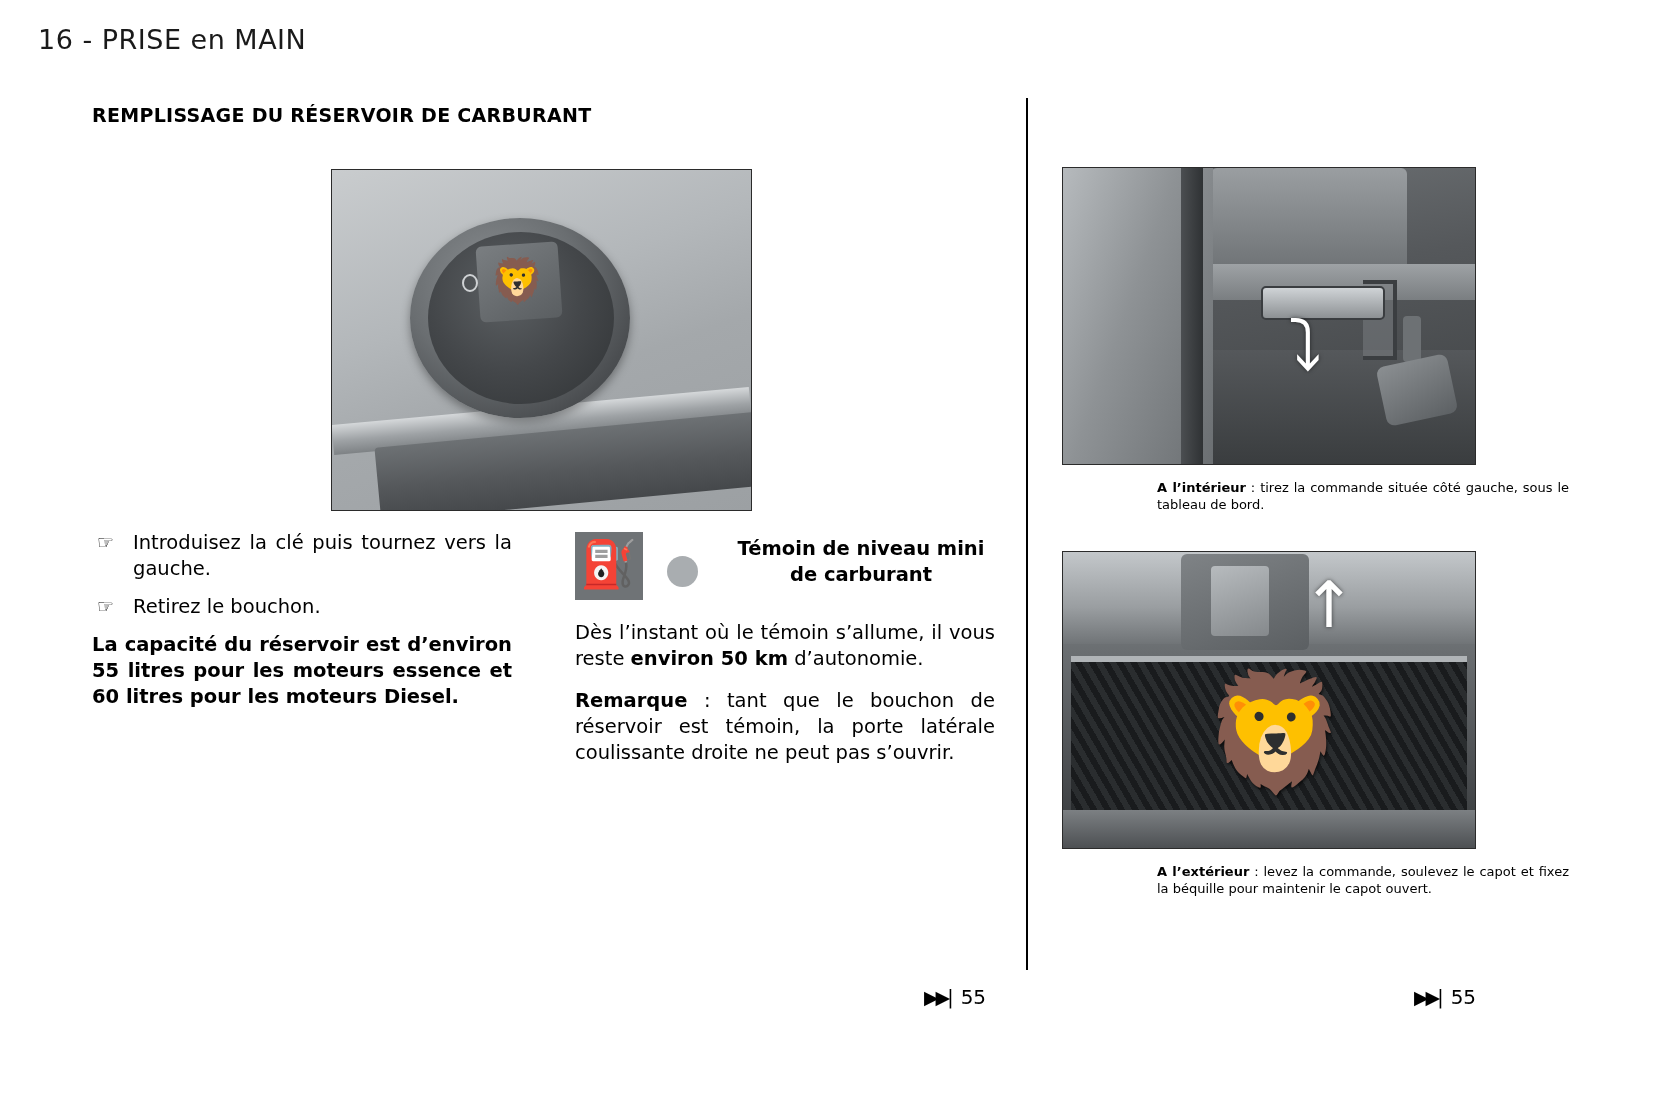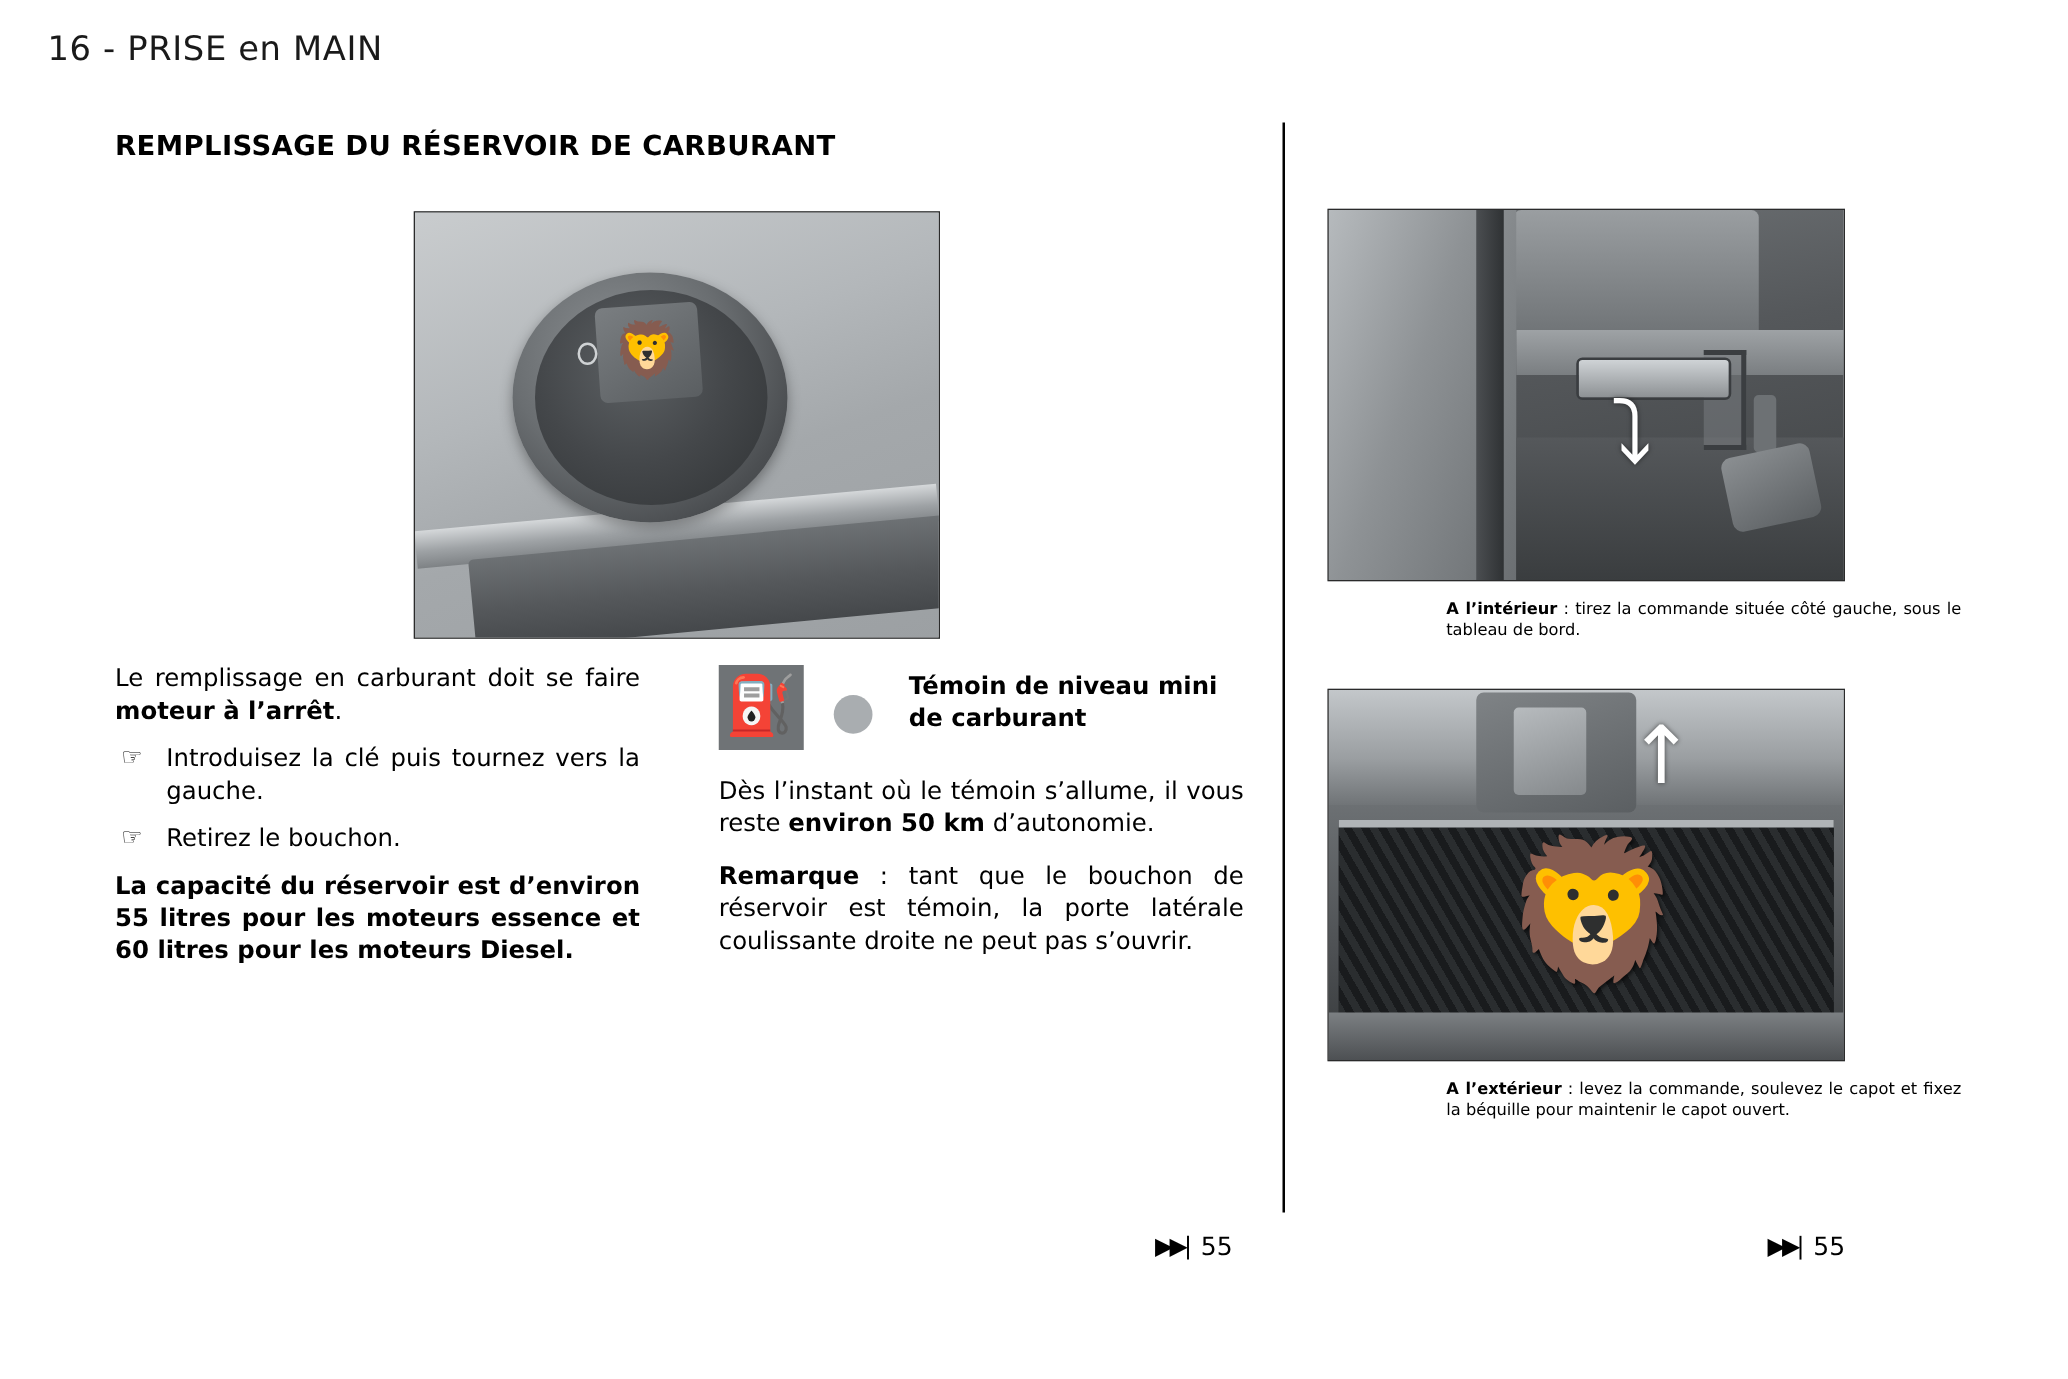--- a/index.html
+++ b/index.html
@@ -38,21 +38,21 @@
   }
 
   
   .left-col {
     position: absolute;
     left: 92px;
     top: 104px;
     width: 910px;
   }
   .sec-title {
-    font-size: 22px;
+    font-size: 19px;
     font-weight: bold;
     letter-spacing: 0.3px;
     line-height: 1.25;
   }
   .photo {
     position: relative;
     overflow: hidden;
     background: #b9bcbe;
     border: 1px solid #2b2b2b;
   }
@@ -184,21 +184,21 @@
     border-radius: 50%;
     background: #a9adb0;
   }
   .lamp-title {
     position: absolute;
     left: 152px; top: 6px;
     width: 268px;
     font-weight: bold;
     font-size: 19.5px;
     line-height: 1.35;
-    text-align: left;
+    text-align: center;
   }
   .mid-col p { margin: 0 0 16px 0; }
 
   
   .right-col {
     position: absolute;
     left: 1062px;
     top: 104px;
     width: 412px;
   }
@@ -362,23 +362,20 @@
     <div class="fp-panel-line"></div>
     <div class="fp-strip"></div>
     <div class="fp-flap-outer"></div>
     <div class="fp-flap-inner"></div>
     <div class="fp-badge"></div>
     <div class="fp-lock"></div>
     <div class="fp-lion">🦁</div>
   </div>
 
   <div class="left-body">
-    <p>
-      <span>Le remplissage en carburant doit se faire </span><b>moteur à l’arrêt</b><span>.</span>
-    </p>
     <div class="bullet-row">
       <span class="bullet-glyph">☞</span>
       <span class="bullet-text">Introduisez la clé puis tournez vers la gauche.</span>
     </div>
     <div class="bullet-row">
       <span class="bullet-glyph">☞</span>
       <span class="bullet-text">Retirez le bouchon.</span>
     </div>
     <p style="font-weight:bold">La capacité du réservoir est d’environ 55 litres pour les moteurs essence et 60 litres pour les moteurs Diesel.</p>
   </div>

